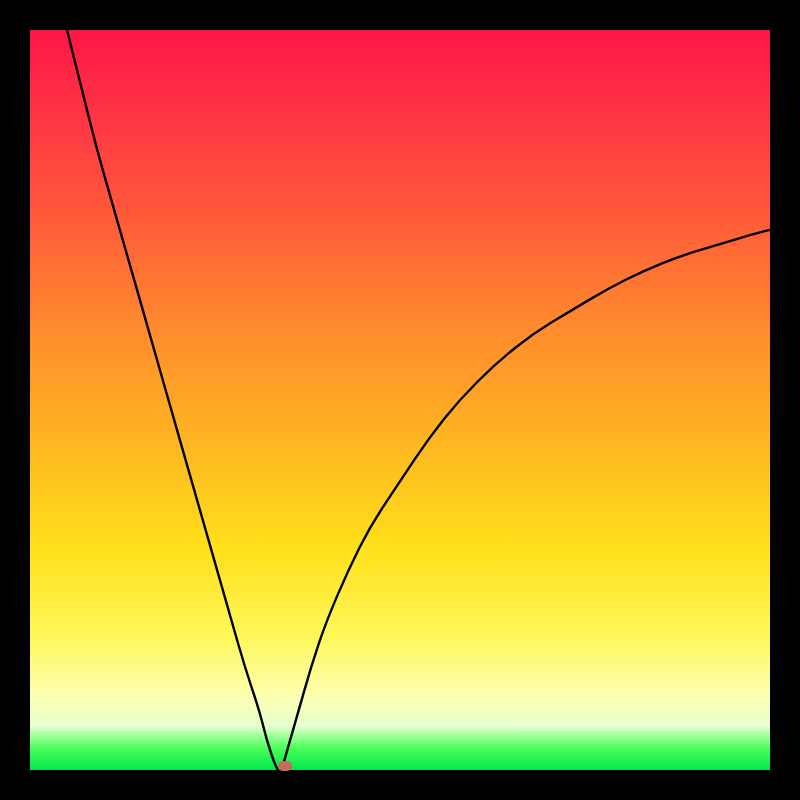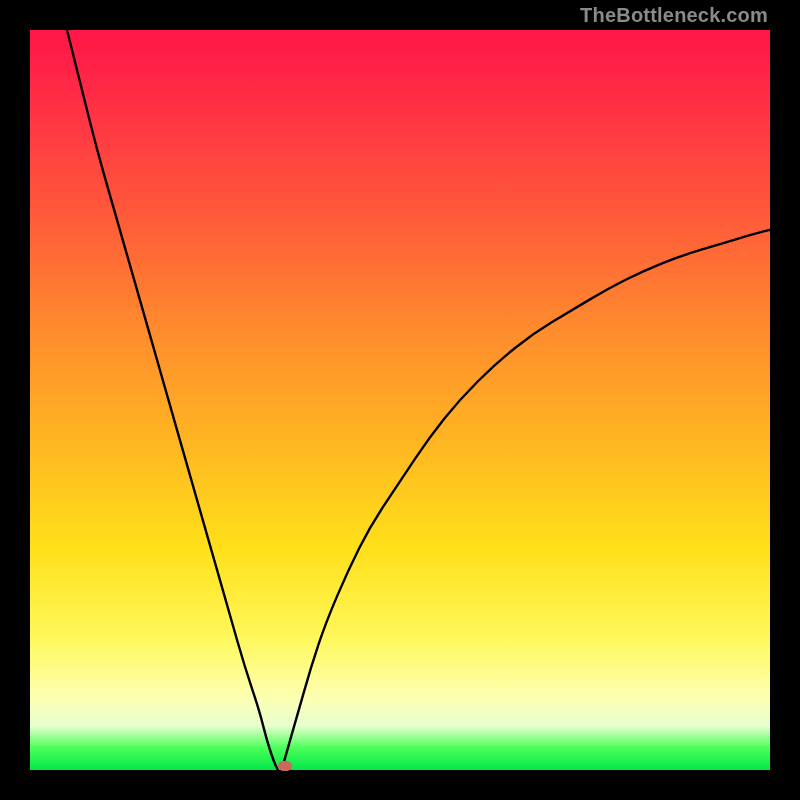--- a/index.html
+++ b/index.html
@@ -63,21 +63,20 @@
     height: 10px;
     background: #c96a5f;
     border-radius: 5px / 5px;
   }
 </style>
 </head>
 <body>
 
 <div class="frame">
 
-  <div class="watermark">TheBottleneck.com</div>
 
   <div class="plot-area">
 
     <svg class="curve" viewBox="0 0 740 740" preserveAspectRatio="none">
       <path d="M 37.00 0.00 Q 37.00 0.00 44.40 29.60 Q 51.80 59.20 59.20 88.80 Q 66.60 118.40 74.00 144.30 Q 81.40 170.20 88.80 196.10 Q 96.20 222.00 103.60 247.90 Q 111.00 273.80 118.40 299.70 Q 125.80 325.60 133.20 351.50 Q 140.60 377.40 148.00 403.30 Q 155.40 429.20 162.80 455.10 Q 170.20 481.00 177.60 506.90 Q 185.00 532.80 192.40 558.70 Q 199.80 584.60 207.20 610.50 Q 214.60 636.40 222.00 658.60 Q 229.40 680.80 233.10 695.60 Q 236.80 710.40 240.50 721.50 Q 244.20 732.60 246.05 736.30 T 247.90 740.00" id="path-left" fill="none" stroke="#000000" stroke-width="2.4" stroke-linecap="round"></path>
       <path d="M 251.60 740.00 Q 251.60 740.00 259.00 714.10 Q 266.40 688.20 273.80 662.30 Q 281.20 636.40 288.60 614.20 Q 296.00 592.00 307.10 566.10 Q 318.20 540.20 329.30 518.00 Q 340.40 495.80 355.20 473.60 Q 370.00 451.40 384.80 429.20 Q 399.60 407.00 414.40 388.50 Q 429.20 370.00 447.70 351.50 Q 466.20 333.00 484.70 318.20 Q 503.20 303.40 521.70 292.30 Q 540.20 281.20 558.70 270.10 Q 577.20 259.00 595.70 249.75 Q 614.20 240.50 632.70 233.10 Q 651.20 225.70 669.70 220.15 Q 688.20 214.60 706.70 209.05 Q 725.20 203.50 732.60 201.65 T 740.00 199.80" id="path-right" fill="none" stroke="#000000" stroke-width="2.4" stroke-linecap="round"></path>
     </svg>
 
     <div class="marker" id="min-marker" style="left: 248.3px; top: 731.3px;"></div>
 

